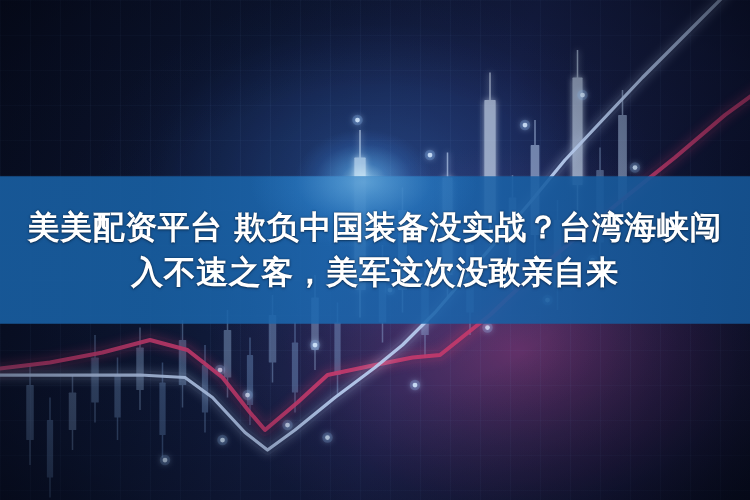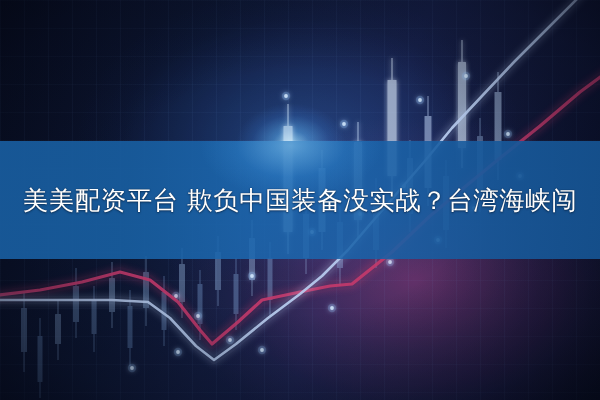--- a/index.html
+++ b/index.html
@@ -134,21 +134,21 @@
       rgba(160, 220, 255, 0.42) 0%,
       rgba(80, 170, 245, 0.16) 45%,
       rgba(0, 0, 0, 0) 76%);
     pointer-events: none;
   }
   .title-line {
     position: relative;
     z-index: 2;
     color: #ffffff;
     font-size: 25.5px;
-    font-weight: 400;
+    font-weight: 700;
     letter-spacing: 0.5px;
     line-height: 1.42;
     text-align: right;
     white-space: nowrap;
     text-shadow:
        0 1px 2px rgba(6, 24, 48, 0.55),
        0 0 1px rgba(6, 24, 48, 0.9);
   }
 </style>
 </head>
@@ -383,15 +383,16 @@
         <path d="M-10 300 L60 300 L112 300 L148 302 L170 318 L196 346 L214 360 L236 344 L268 318 L300 294 L322 276 L348 250 L372 222 L398 192 L424 162 L452 128 L482 96 L514 62 L548 28 L580 -4" fill="none" stroke="#b9cdf0" stroke-width="2.6" stroke-linecap="round" stroke-linejoin="round" opacity="0.92"></path>
       </g>
   </svg>
 
   <div class="layer" id="bg-hotspot"></div>
   <div class="layer" id="bg-vignette"></div>
 
   <div id="title-banner">
     <div class="sheen"></div>
     <div class="title-line">美美配资平台 欺负中国装备没实战？台湾海峡闯</div>
+    <div class="title-line">入不速之客，美军这次没敢亲自来</div>
   </div>
 
 </div>
 
 </body></html>

